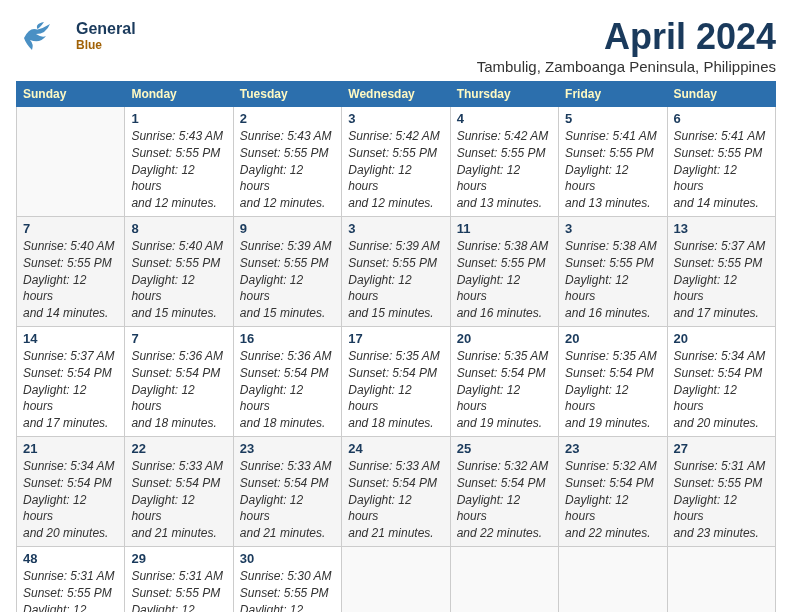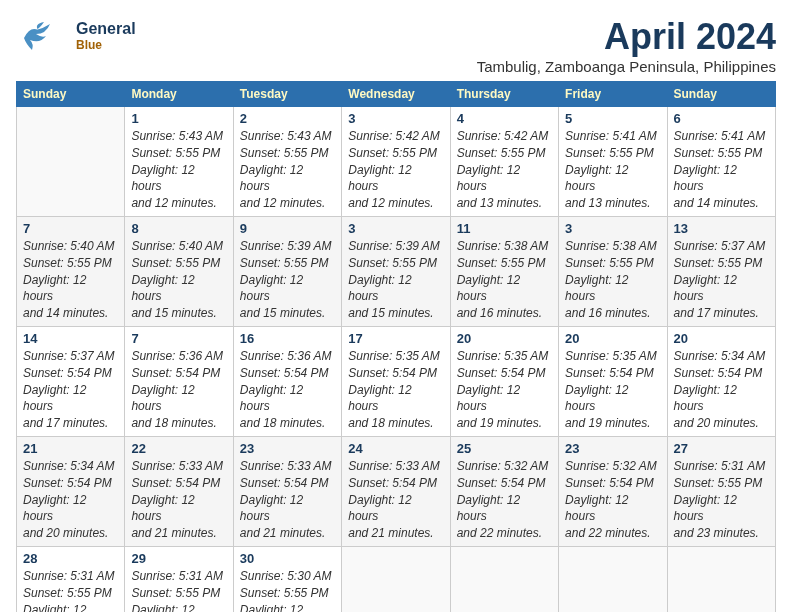--- a/index.html
+++ b/index.html
@@ -320,21 +320,21 @@
         <td>
           <span class="day-num">27</span>
           <div class="day-info" style="white-space: pre-line;">Sunrise: 5:31 AM
 Sunset: 5:55 PM
 Daylight: 12 hours
 and 23 minutes.</div>
         </td>
       </tr>
       <tr>
         <td>
-          <span class="day-num">28</span>
+          <span class="day-num">48</span>
           <div class="day-info" style="white-space: pre-line;">Sunrise: 5:31 AM
 Sunset: 5:55 PM
 Daylight: 12 hours
 and 23 minutes.</div>
         </td>
         <td>
           <span class="day-num">29</span>
           <div class="day-info" style="white-space: pre-line;">Sunrise: 5:31 AM
 Sunset: 5:55 PM
 Daylight: 12 hours

